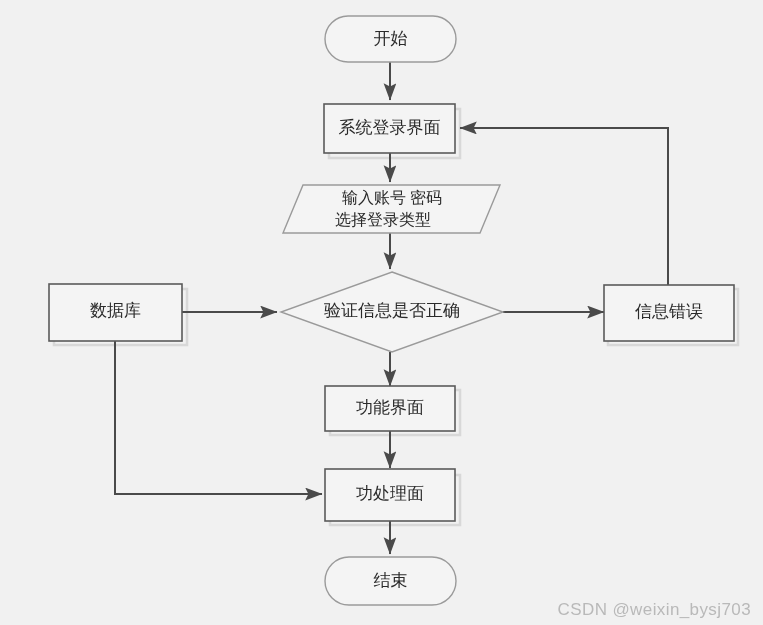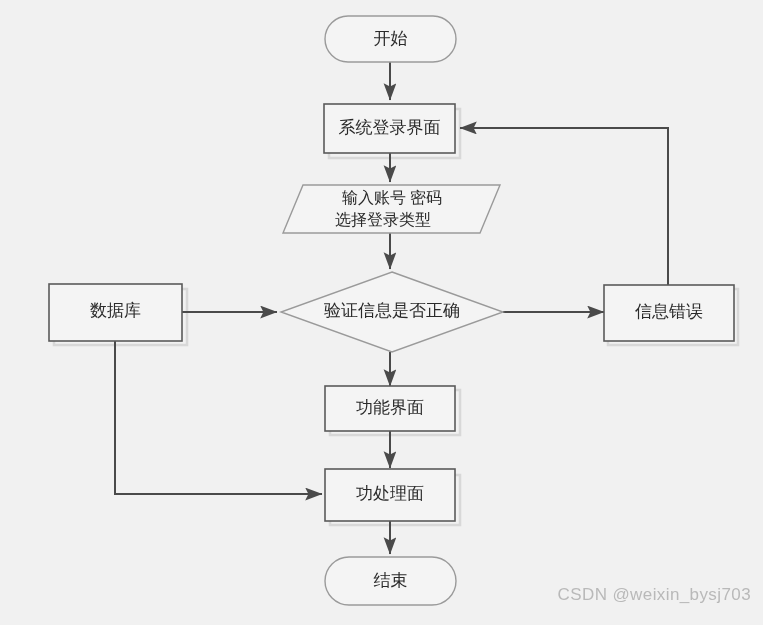--- a/index.html
+++ b/index.html
@@ -52,21 +52,21 @@
     stroke-width: 2;
   }
   .shadow-line {
     fill: none;
     stroke: #d8d8d8;
     stroke-width: 2.5;
   }
   .watermark-text {
     position: absolute;
     right: 12px;
-    bottom: 20px;
+    bottom: 5px;
     font-family: "Liberation Sans", "DejaVu Sans", sans-serif;
     font-size: 17px;
     color: #b9b9b9;
     letter-spacing: 0.4px;
     white-space: nowrap;
     user-select: none;
   }
 </style>
 </head>
 <body>

